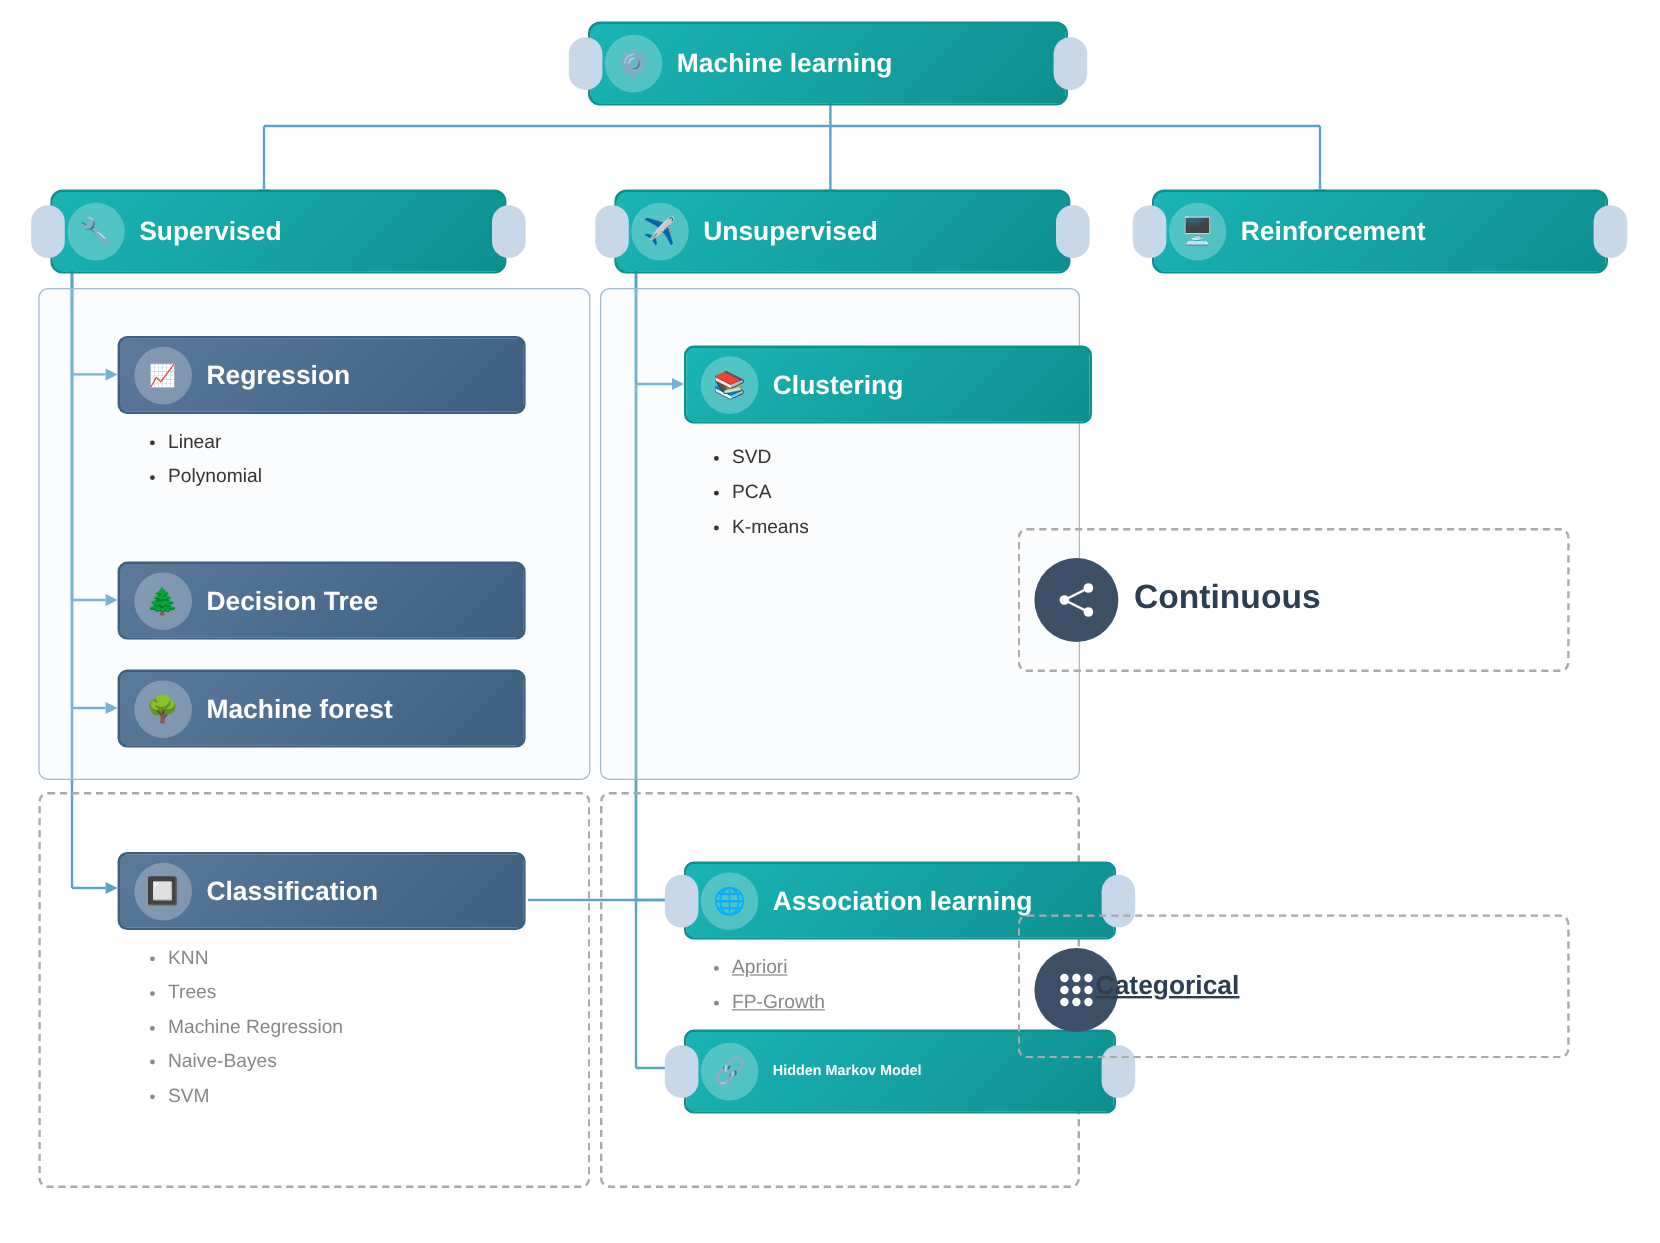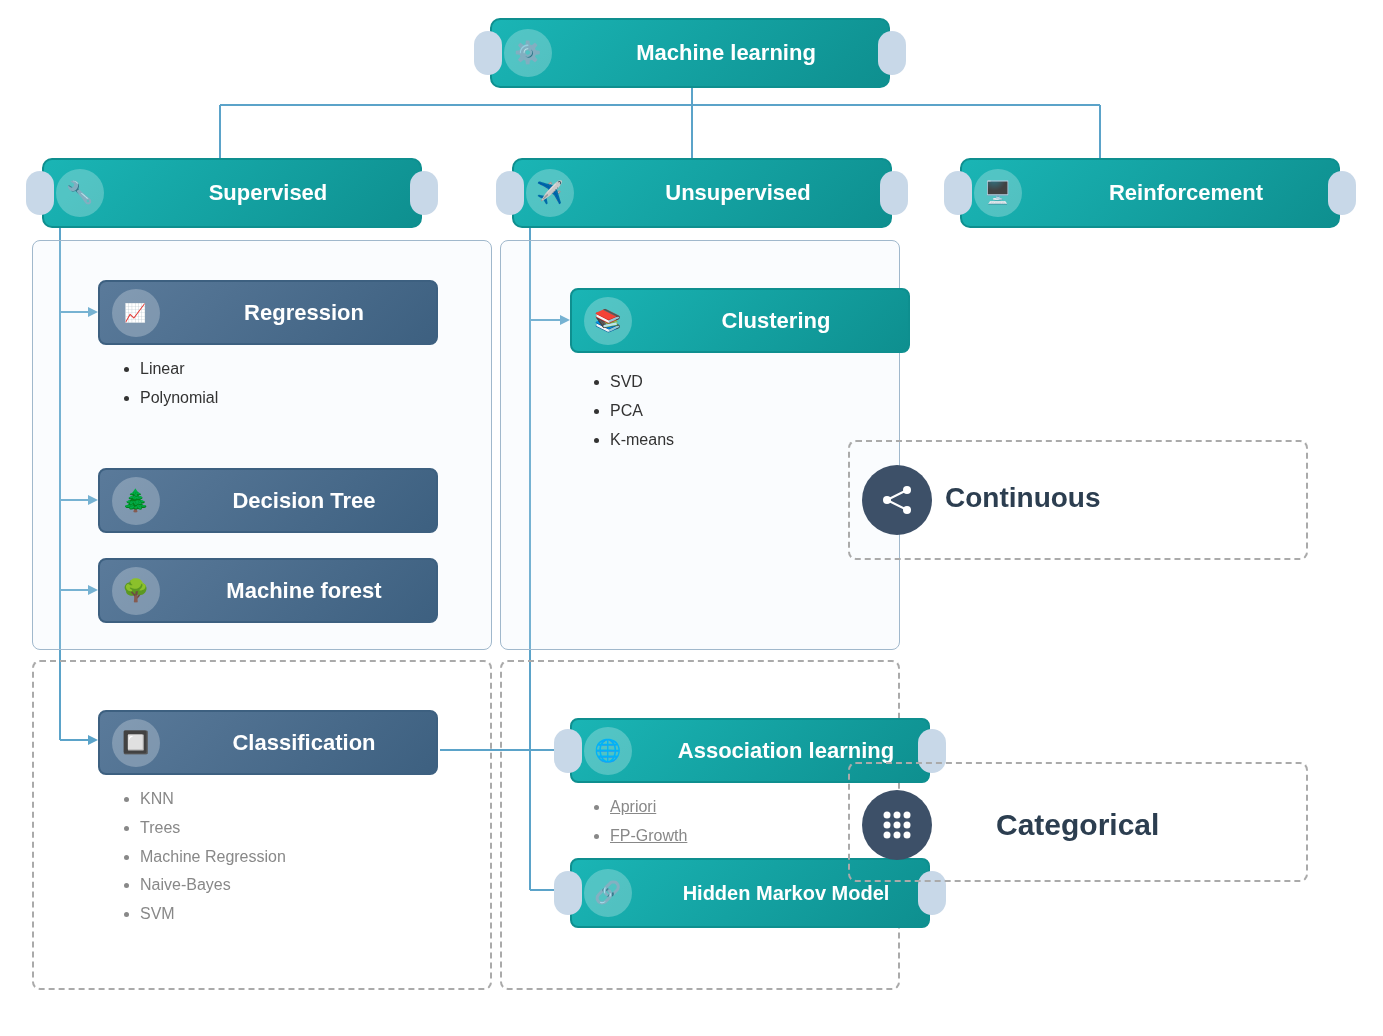--- a/index.html
+++ b/index.html
@@ -47,21 +47,20 @@
       display: flex;
       align-items: center;
       justify-content: center;
       margin: 0 12px;
       font-size: 22px;
       flex-shrink: 0;
     }
 
     .node-label {
       flex: 1;
-      text-align: center;
     }
 
     
     .pill-left, .pill-right {
       position: absolute;
       width: 28px;
       height: 44px;
       background: #c8d8e8;
       border-radius: 14px;
       top: 50%;
@@ -292,21 +291,21 @@
   <div class="bullet-list grayed" style="left:590px; top:793px;text-decoration:underline;">
     <ul>
       <li>Apriori</li>
       <li>FP-Growth</li>
     </ul>
   </div>
 
   <div class="node node-teal" style="left:570px; top:858px; width:360px; height:70px; border-radius:8px;">
     <div class="pill-left" style="background:#c8d8e8;"></div>
     <div class="node-icon">🔗</div>
-    <div class="node-label" style="line-height:1.3; font-size:20px;">Hidden Markov Model</div>
+    <div class="node-label" style="line-height:1.3; font-size:12px;">Hidden Markov Model</div>
     <div class="pill-right" style="background:#c8d8e8;"></div>
   </div>
 
   <div class="output-icon" style="left:862px; top:465px;">
 
     <svg width="36" height="36" viewBox="0 0 36 36" fill="none" xmlns="http://www.w3.org/2000/svg">
       <circle cx="28" cy="8" r="4" fill="white"></circle>
       <circle cx="8" cy="18" r="4" fill="white"></circle>
       <circle cx="28" cy="28" r="4" fill="white"></circle>
       <line x1="28" y1="8" x2="8" y2="18" stroke="white" stroke-width="2"></line>
@@ -326,17 +325,17 @@
       <circle cx="28" cy="8" r="3.5" fill="white"></circle>
       <circle cx="8" cy="18" r="3.5" fill="white"></circle>
       <circle cx="18" cy="18" r="3.5" fill="white"></circle>
       <circle cx="28" cy="18" r="3.5" fill="white"></circle>
       <circle cx="8" cy="28" r="3.5" fill="white"></circle>
       <circle cx="18" cy="28" r="3.5" fill="white"></circle>
       <circle cx="28" cy="28" r="3.5" fill="white"></circle>
     </svg>
   </div>
 
-  <div class="output-label" style="left:996px; top:808px; font-size:30px;">Categorical</div>
+  <div class="output-label" style="left:913px; top:808px; font-size:22px;text-decoration:underline;">Categorical</div>
 
   <div class="section-box-dashed" style="left:848px; top:762px; width:460px; height:120px;"></div>
 
 </div>
 
 </body></html>

